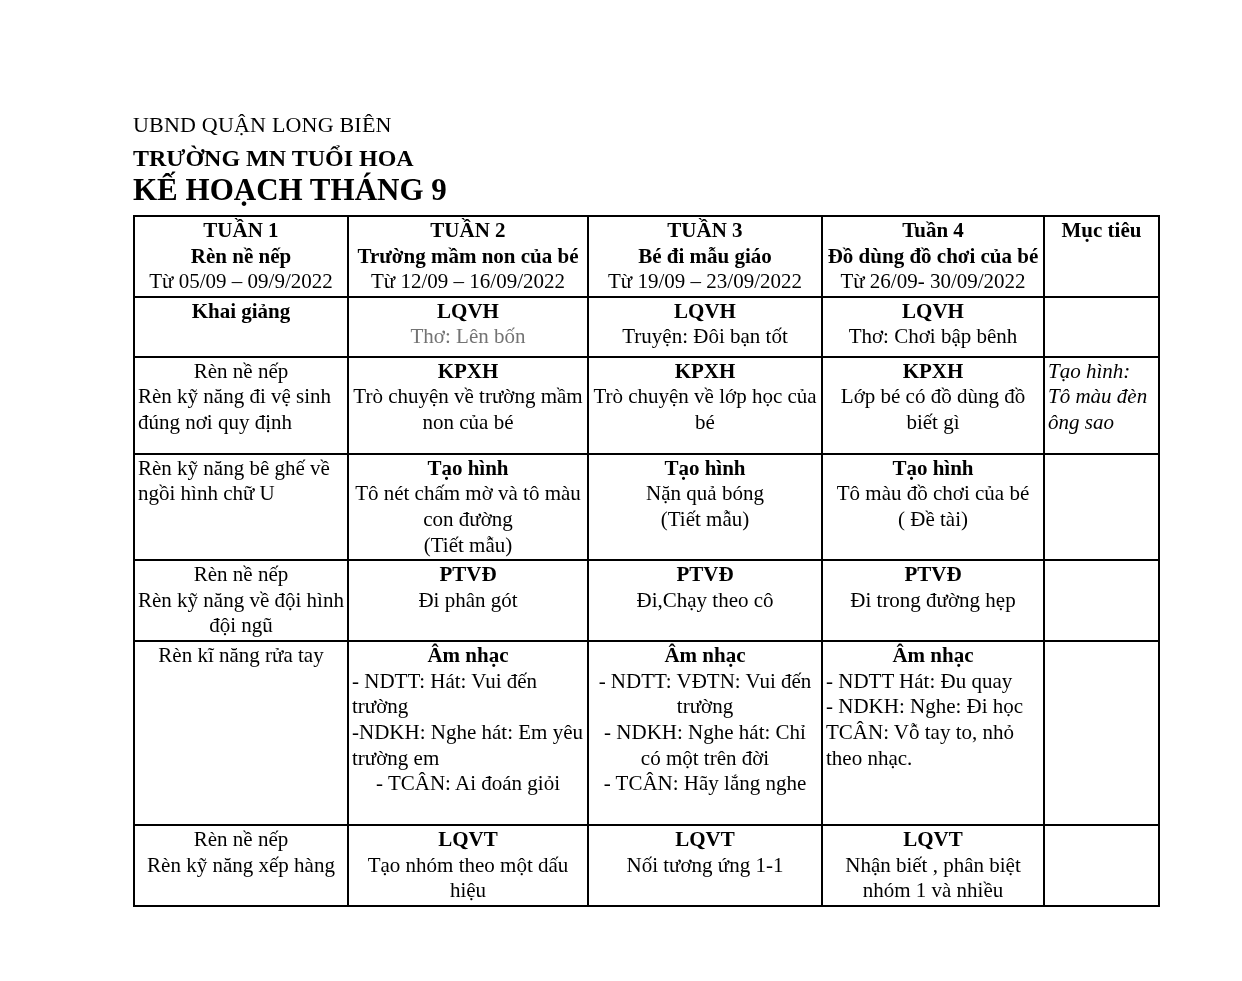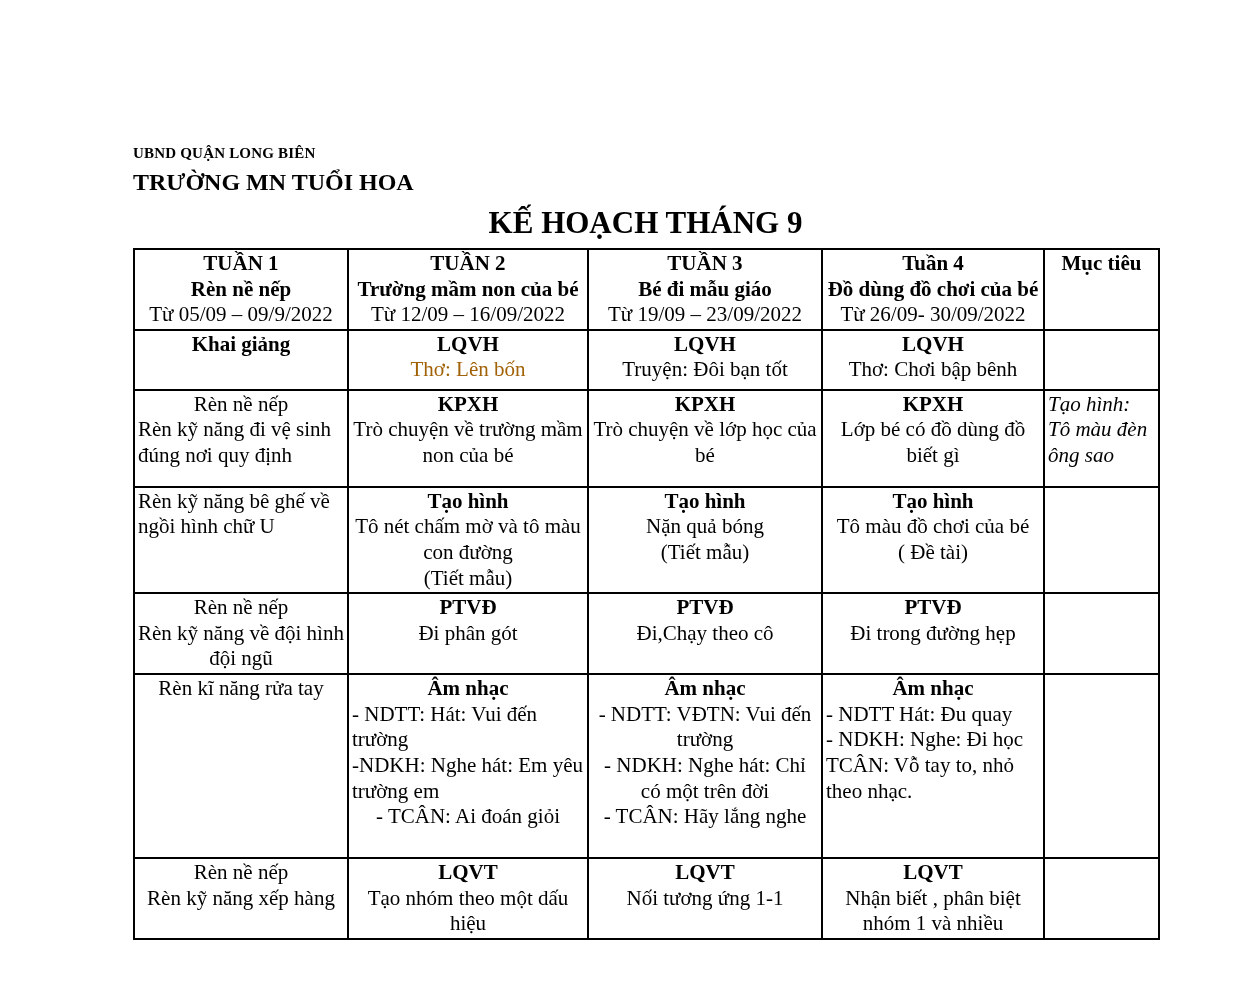--- a/index.html
+++ b/index.html
@@ -1,23 +1,23 @@
 <!DOCTYPE html>
 <html><head>
 <meta charset="utf-8">
 <style>
   html,body { margin:0; padding:0; background:#ffffff; }
   .page {
     position:relative; width:1242px; height:981px; background:#ffffff;
     font-family:"Liberation Serif", serif; color:#000; overflow:hidden;
   }
   .content { position:absolute; left:133px; top:112px; width:1025px; }
-  .org1 { font-size:15px; font-weight:bold; letter-spacing:0.2px;margin-top:33px; }
+  .org1 { font-size:22px; font-weight:normal; letter-spacing:0.2px; }
   .org2 { font-size:24px; font-weight:bold; margin-top:7px; }
-  .title { text-align:center; font-size:31px; font-weight:bold; margin-top:9px; }
+  .title { text-align:left; font-size:31px; font-weight:bold; }
   .subtitle { text-align:center; font-size:25px; font-weight:bold; margin-top:1px; }
   table.plan {
     border-collapse:collapse; table-layout:fixed; width:1025px; margin-top:7px;
   }
   table.plan col.c1{width:214px} table.plan col.c2{width:240px}
   table.plan col.c3{width:234px} table.plan col.c4{width:222px}
   table.plan col.c5{width:115px}
   table.plan th, table.plan td {
     border:2px solid #000; vertical-align:top; padding:1px 3px;
     font-size:21px; line-height:1.22; text-align:center; font-weight:normal;
@@ -78,21 +78,21 @@
             </th>
           </tr>
         </thead>
       <tbody id="plan-body">
           <tr class="r0">
             <td>
               <div class="b">Khai giảng</div>
             </td>
             <td>
               <div class="b">LQVH</div>
-              <div style="color: #a16207;">Thơ: Lên bốn</div>
+              <div style="color: #737373;">Thơ: Lên bốn</div>
             </td>
             <td>
               <div class="b">LQVH</div>
               <div>Truyện: Đôi bạn tốt</div>
             </td>
             <td>
               <div class="b">LQVH</div>
               <div>Thơ: Chơi bập bênh</div>
             </td>
             <td></td>

